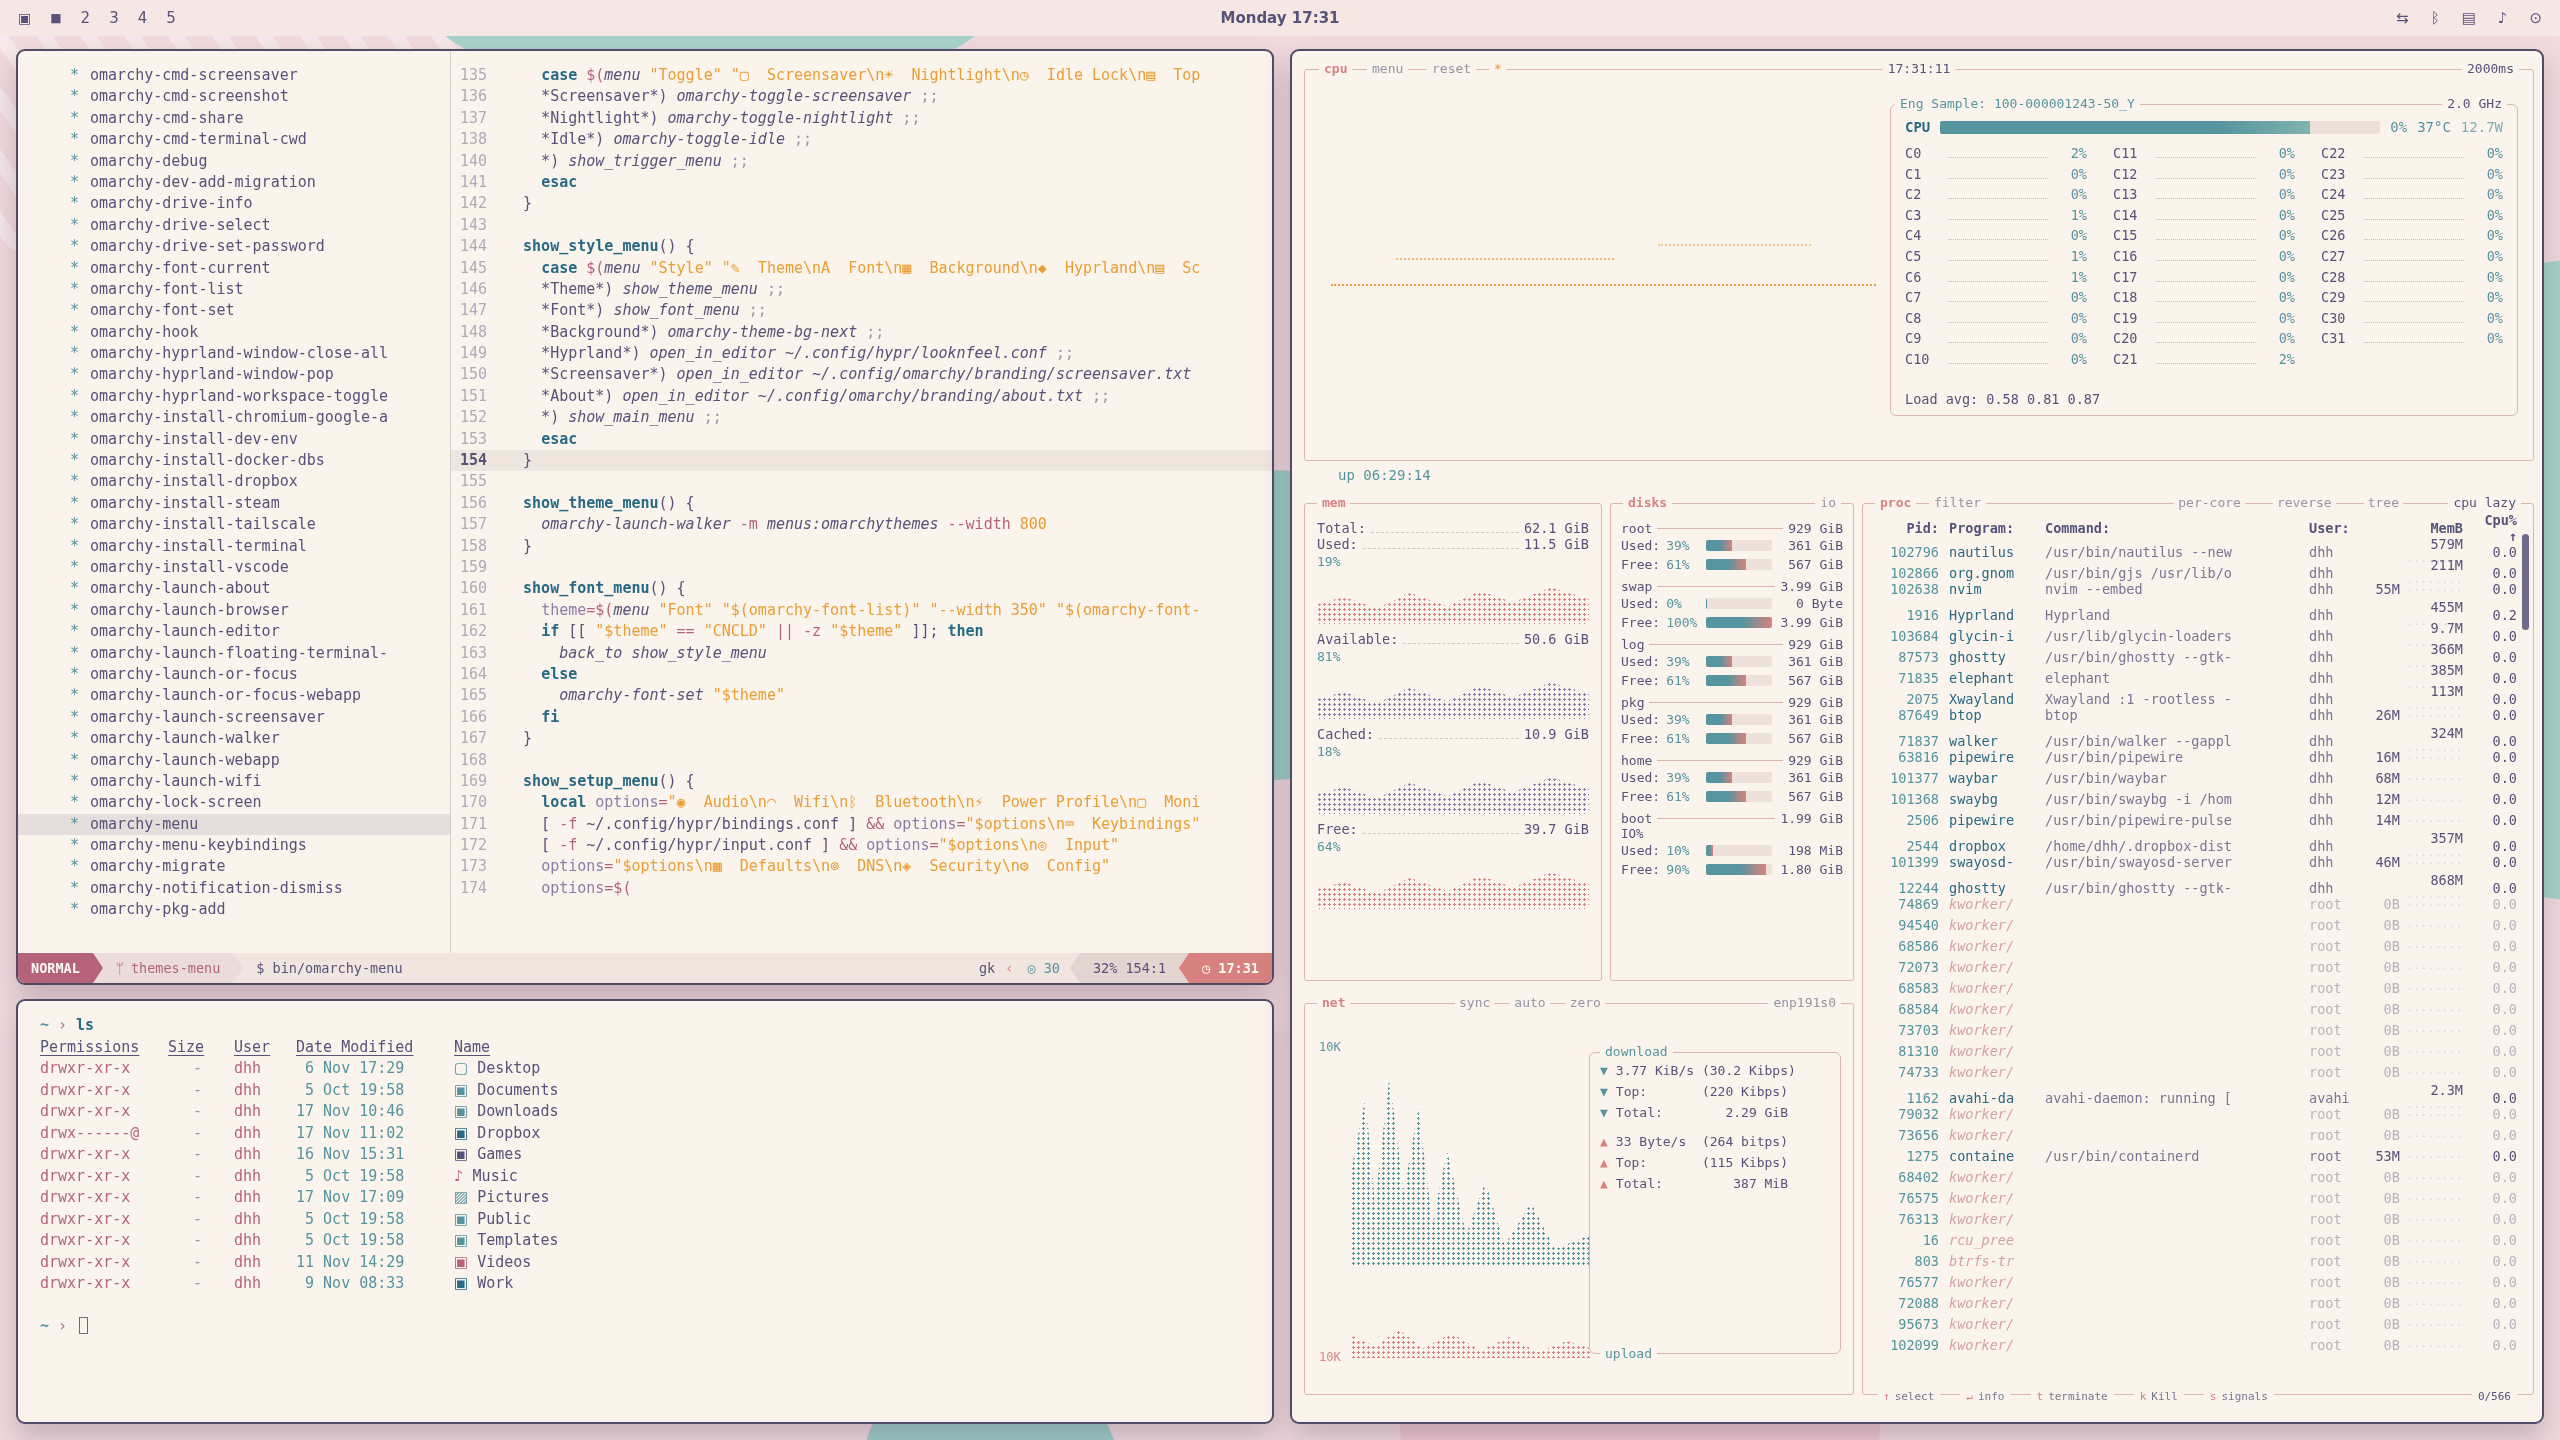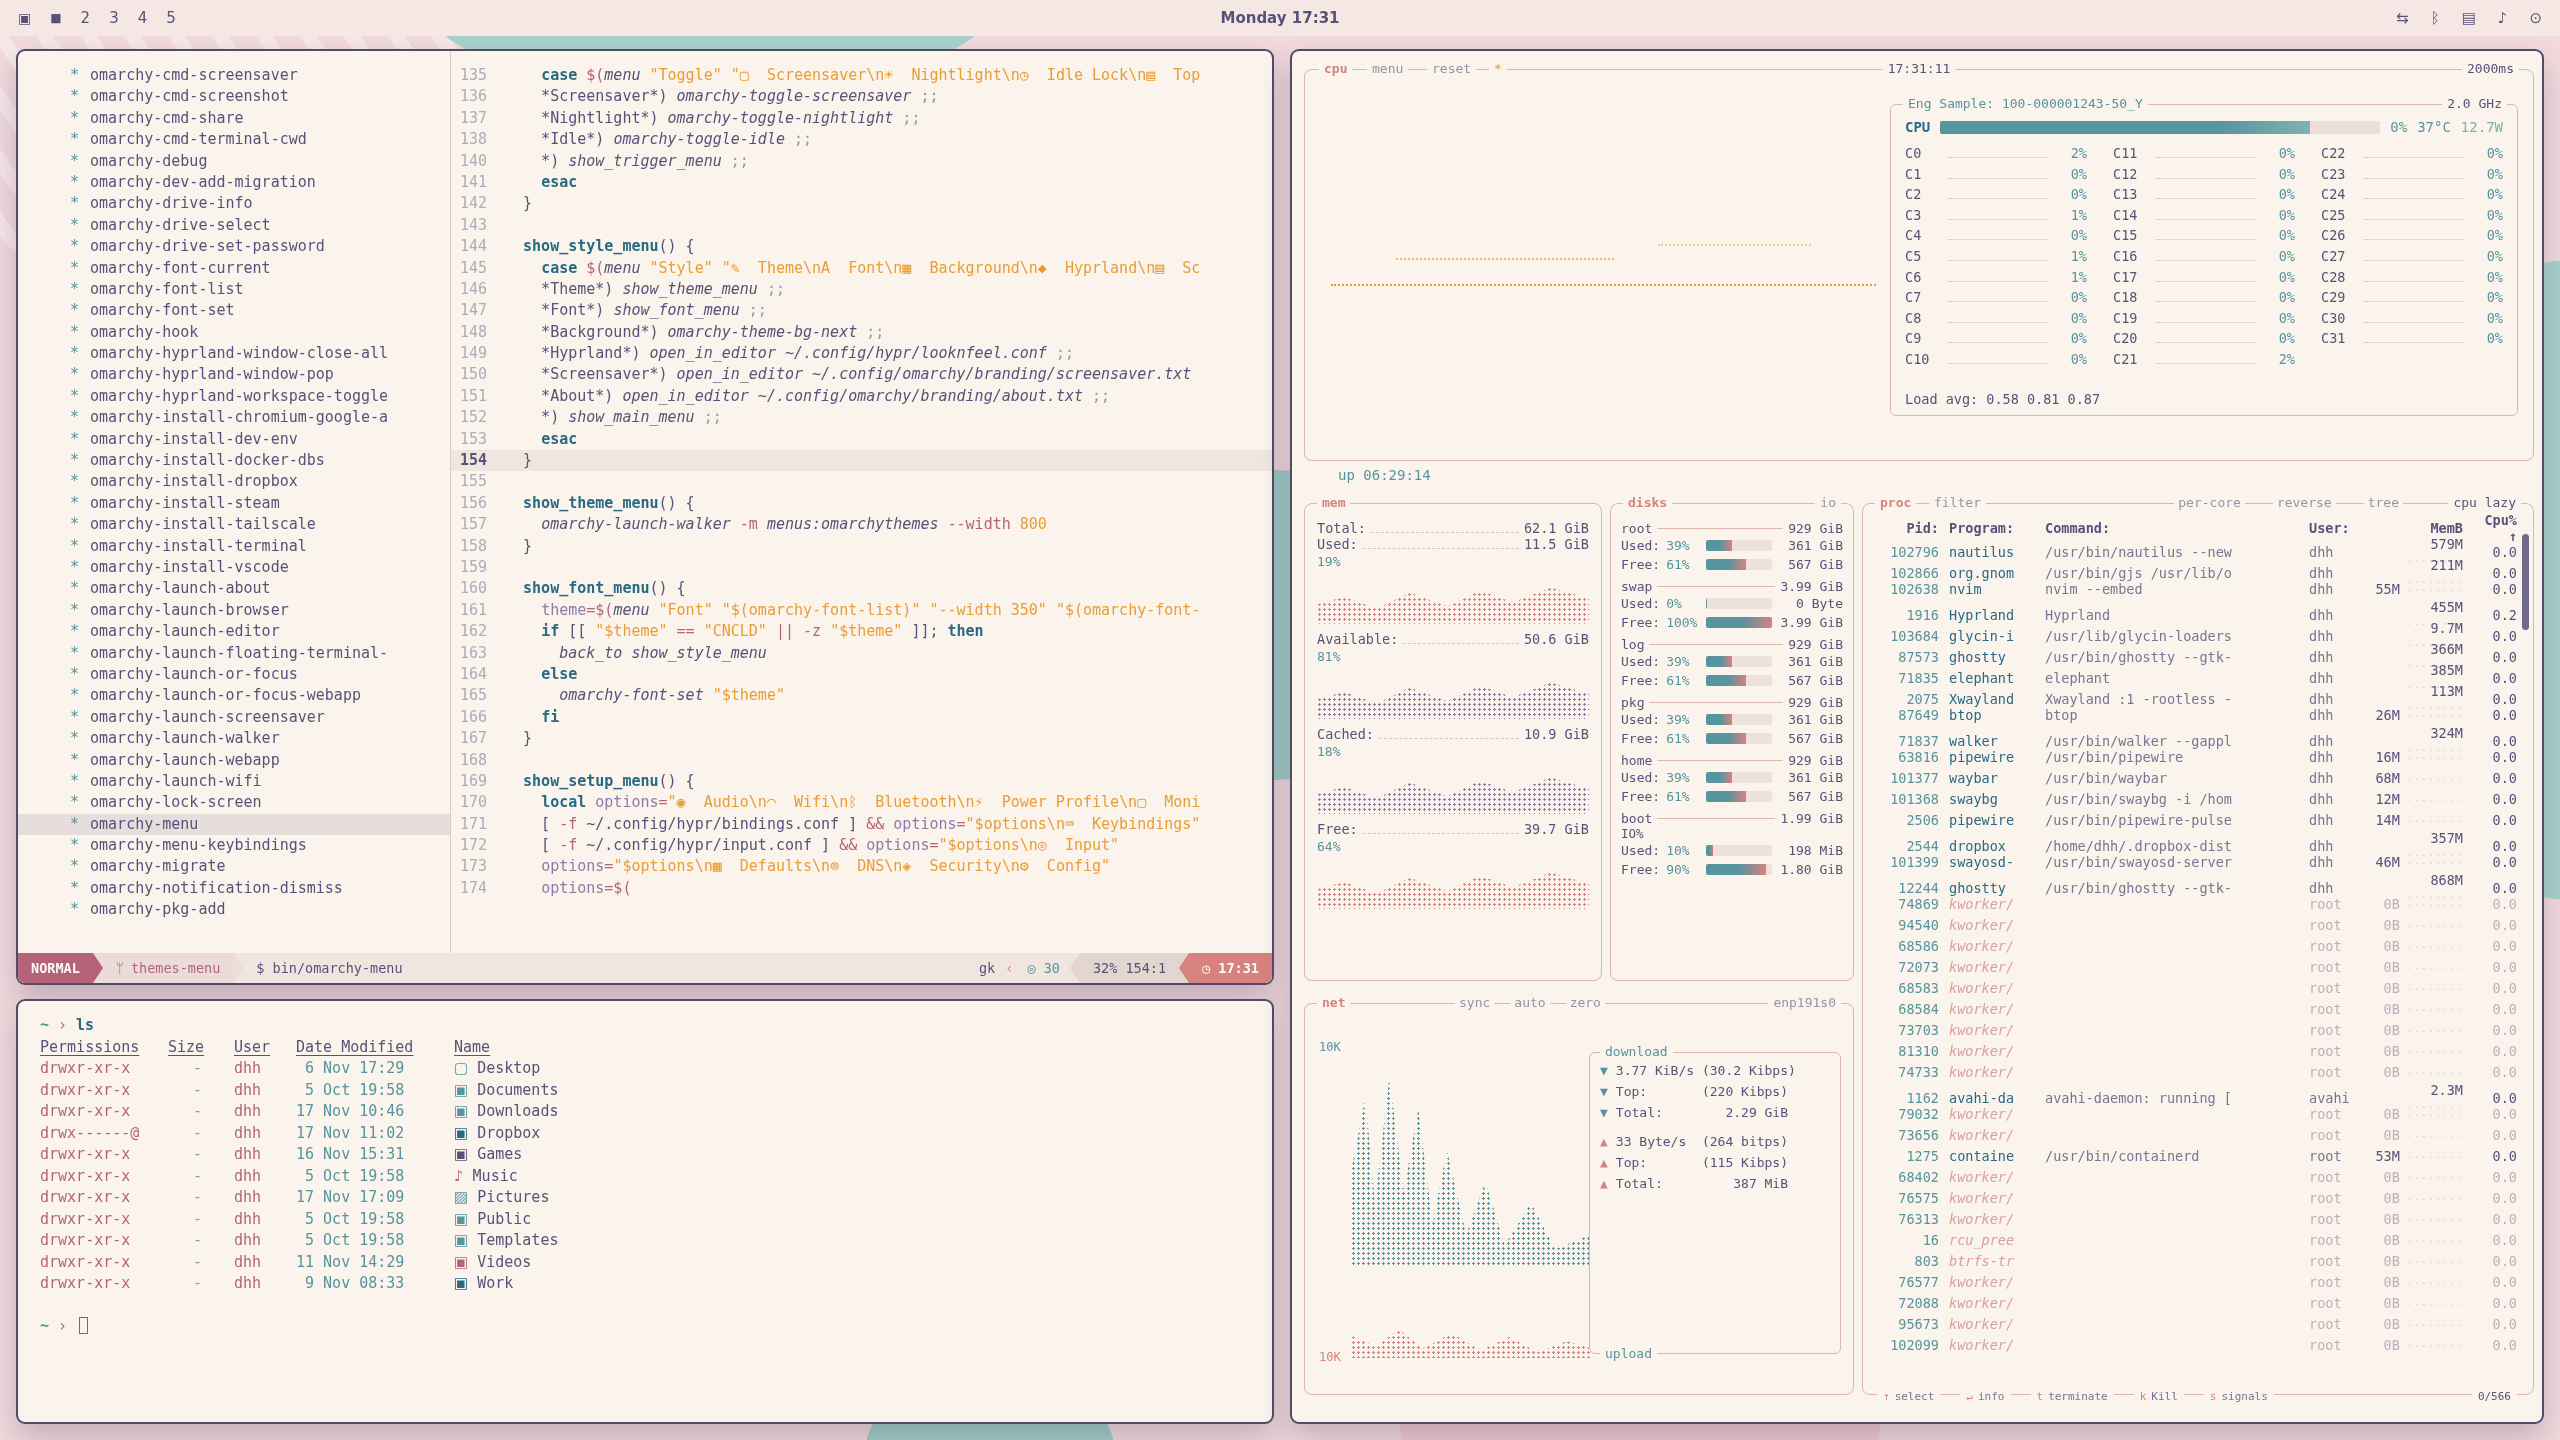--- a/index.html
+++ b/index.html
@@ -83,21 +83,21 @@
   .c-size{color:var(--muted);text-align:right;padding-right:22px}
   .c-user{color:var(--love)}
   .c-date{color:var(--foam)}
   .c-name{color:var(--text)}
   .ficon{margin-right:9px;font-family:"DejaVu Sans",sans-serif}
   .ic-teal{color:var(--foam)} .ic-pine{color:var(--pine)} .ic-love{color:var(--love)} .ic-dark{color:var(--text)}
   .cursor{display:inline-block;width:9px;height:17px;border:1.5px solid #6e6a86;vertical-align:-3px;margin-left:3px}
 
   
   .btop-win{left:1290px;top:49px;width:1254px;height:1375px;font-size:13.5px}
-  .bbox{position:absolute;border:1px solid var(--boxline);border-radius:8px}
+  .bbox{position:absolute;border:1px solid var(--boxline);border-radius:3px}
   .btag{position:absolute;top:-9px;font-size:13px;background:var(--base);padding:0 5px;line-height:16px;white-space:nowrap}
   .btag.main{color:var(--rose);font-weight:700}
   .btag.opt{color:var(--muted)}
   .btag.txt{color:var(--text)}
   .btag.foam{color:var(--foam)}
   .btag.gold{color:var(--gold)}
   .btag.bottom{top:auto;bottom:-9px}
 
   .cpu-box{left:12px;top:18px;width:1230px;height:392px}
   .cpu-graph{position:absolute;left:26px;top:56px;width:545px;height:240px}
@@ -610,21 +610,21 @@
     <span class="btag opt" style="left:122px">reset</span>
     <span class="btag gold" style="left:184px">*</span>
     <span class="btag txt" style="left:50%;transform:translateX(-50%)">17:31:11</span>
     <span class="btag txt" style="right:14px">2000ms</span>
     <div class="cpu-graph">
         <div class="gl g1"></div>
         <div class="gl g2"></div>
         <div class="gl g3"></div>
       </div>
     <div class="cpu-inner">
-      <span class="btag foam" style="left:12px">Eng Sample: 100-000001243-50_Y</span>
+      <span class="btag foam" style="left:4px">Eng Sample: 100-000001243-50_Y</span>
       <span class="btag txt" style="right:10px">2.0 GHz</span>
       <div class="cpu-row">
         <span class="cpul">CPU</span>
         <span class="cpu-meter">
             <i style="width: 84%;"></i>
           </span>
         <span class="cpct">0%</span>
         <span class="ctemp">37°C</span>
         <span class="cwatt">12.7W</span>
       </div>

